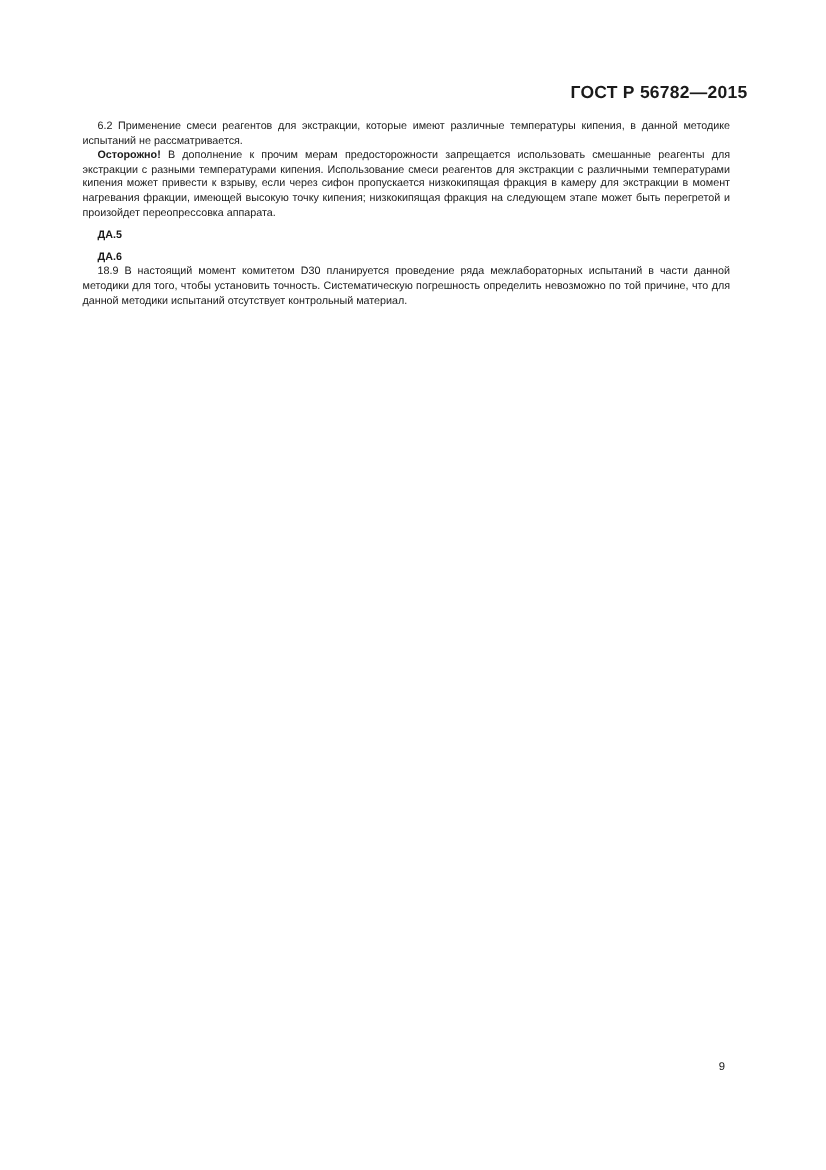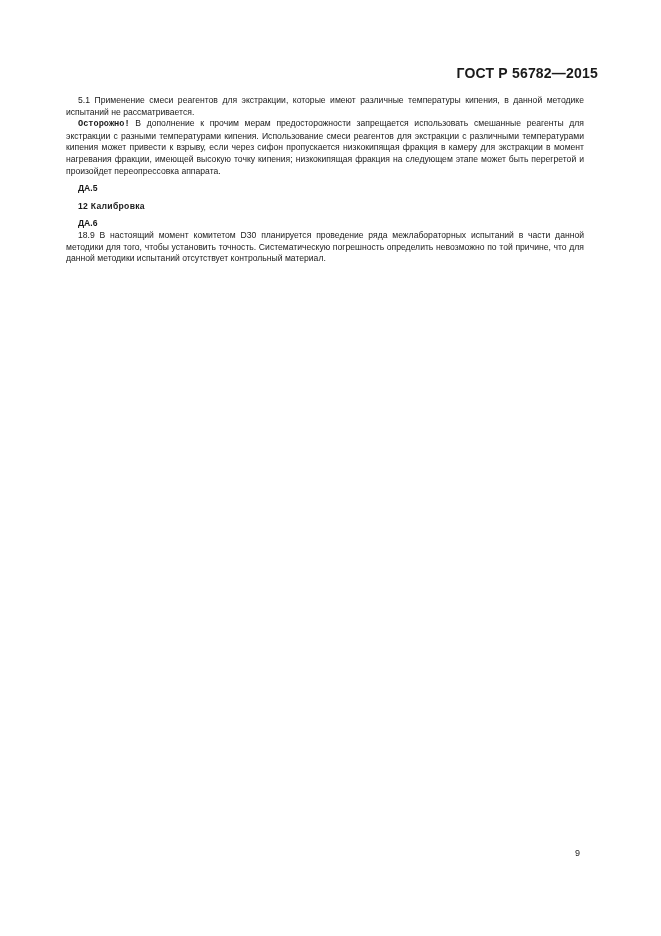--- a/index.html
+++ b/index.html
@@ -1,34 +1,33 @@
 <!DOCTYPE html>
 <html><head>
 <meta charset="utf-8">
 <style>
   html, body { margin:0; padding:0; background:#ffffff; }
   body { width:661px; height:936px; position:relative; overflow:hidden;
          font-family:"Liberation Sans", sans-serif; color:#1a1a1a; }
   .header { position:absolute; top:65px; right:63px; font-weight:bold; font-size:14px; letter-spacing:0.2px; }
   .content { position:absolute; left:66px; top:95px; width:518px; font-size:8.6px; line-height:11.6px; }
   .p { text-align:justify; text-indent:12px; margin:0; }
-  .p .warn { font-weight:bold;font-family:Liberation Mono, monospace; }
+  .p .warn { font-weight:bold; }
   .annex { font-weight:bold; margin:6px 0 0 12px; font-size:8.6px; }
   .heading { font-weight:bold; margin:6px 0 0 12px; letter-spacing:0.3px; }
   .page-num { position:absolute; left:575px; top:848px; font-size:9px; }
 </style>
 </head>
 <body>
 
 <div class="header">ГОСТ Р 56782—2015</div>
 
 <div class="content">
-  <p class="p">5.1  Применение смеси реагентов для экстракции, которые имеют различные температуры кипения, в данной методике испытаний не рассматривается.</p>
+  <p class="p">6.2  Применение смеси реагентов для экстракции, которые имеют различные температуры кипения, в данной методике испытаний не рассматривается.</p>
   <p class="p"><span class="warn">Осторожно!</span><span> В дополнение к прочим мерам предосторожности запрещается использовать смешанные реагенты для экстракции с разными температурами кипения. Использование смеси реагентов для экстракции с различными температурами кипения может привести к взрыву, если через сифон пропускается низкокипящая фракция в камеру для экстракции в момент нагревания фракции, имеющей высокую точку кипения; низкокипящая фракция на следующем этапе может быть перегретой и произойдет переопрессовка аппарата.</span></p>
 
   <div class="annex">ДА.5</div>
-  <div class="heading">12  Калибровка</div>
 
   <div class="annex">ДА.6</div>
   <p class="p">18.9  В настоящий момент комитетом D30 планируется проведение ряда межлабораторных испытаний в части данной методики для того, чтобы установить точность. Систематическую погрешность определить невозможно по той причине, что для данной методики испытаний отсутствует контрольный материал.</p>
 </div>
 
 <div class="page-num">9</div>
 
 </body></html>

